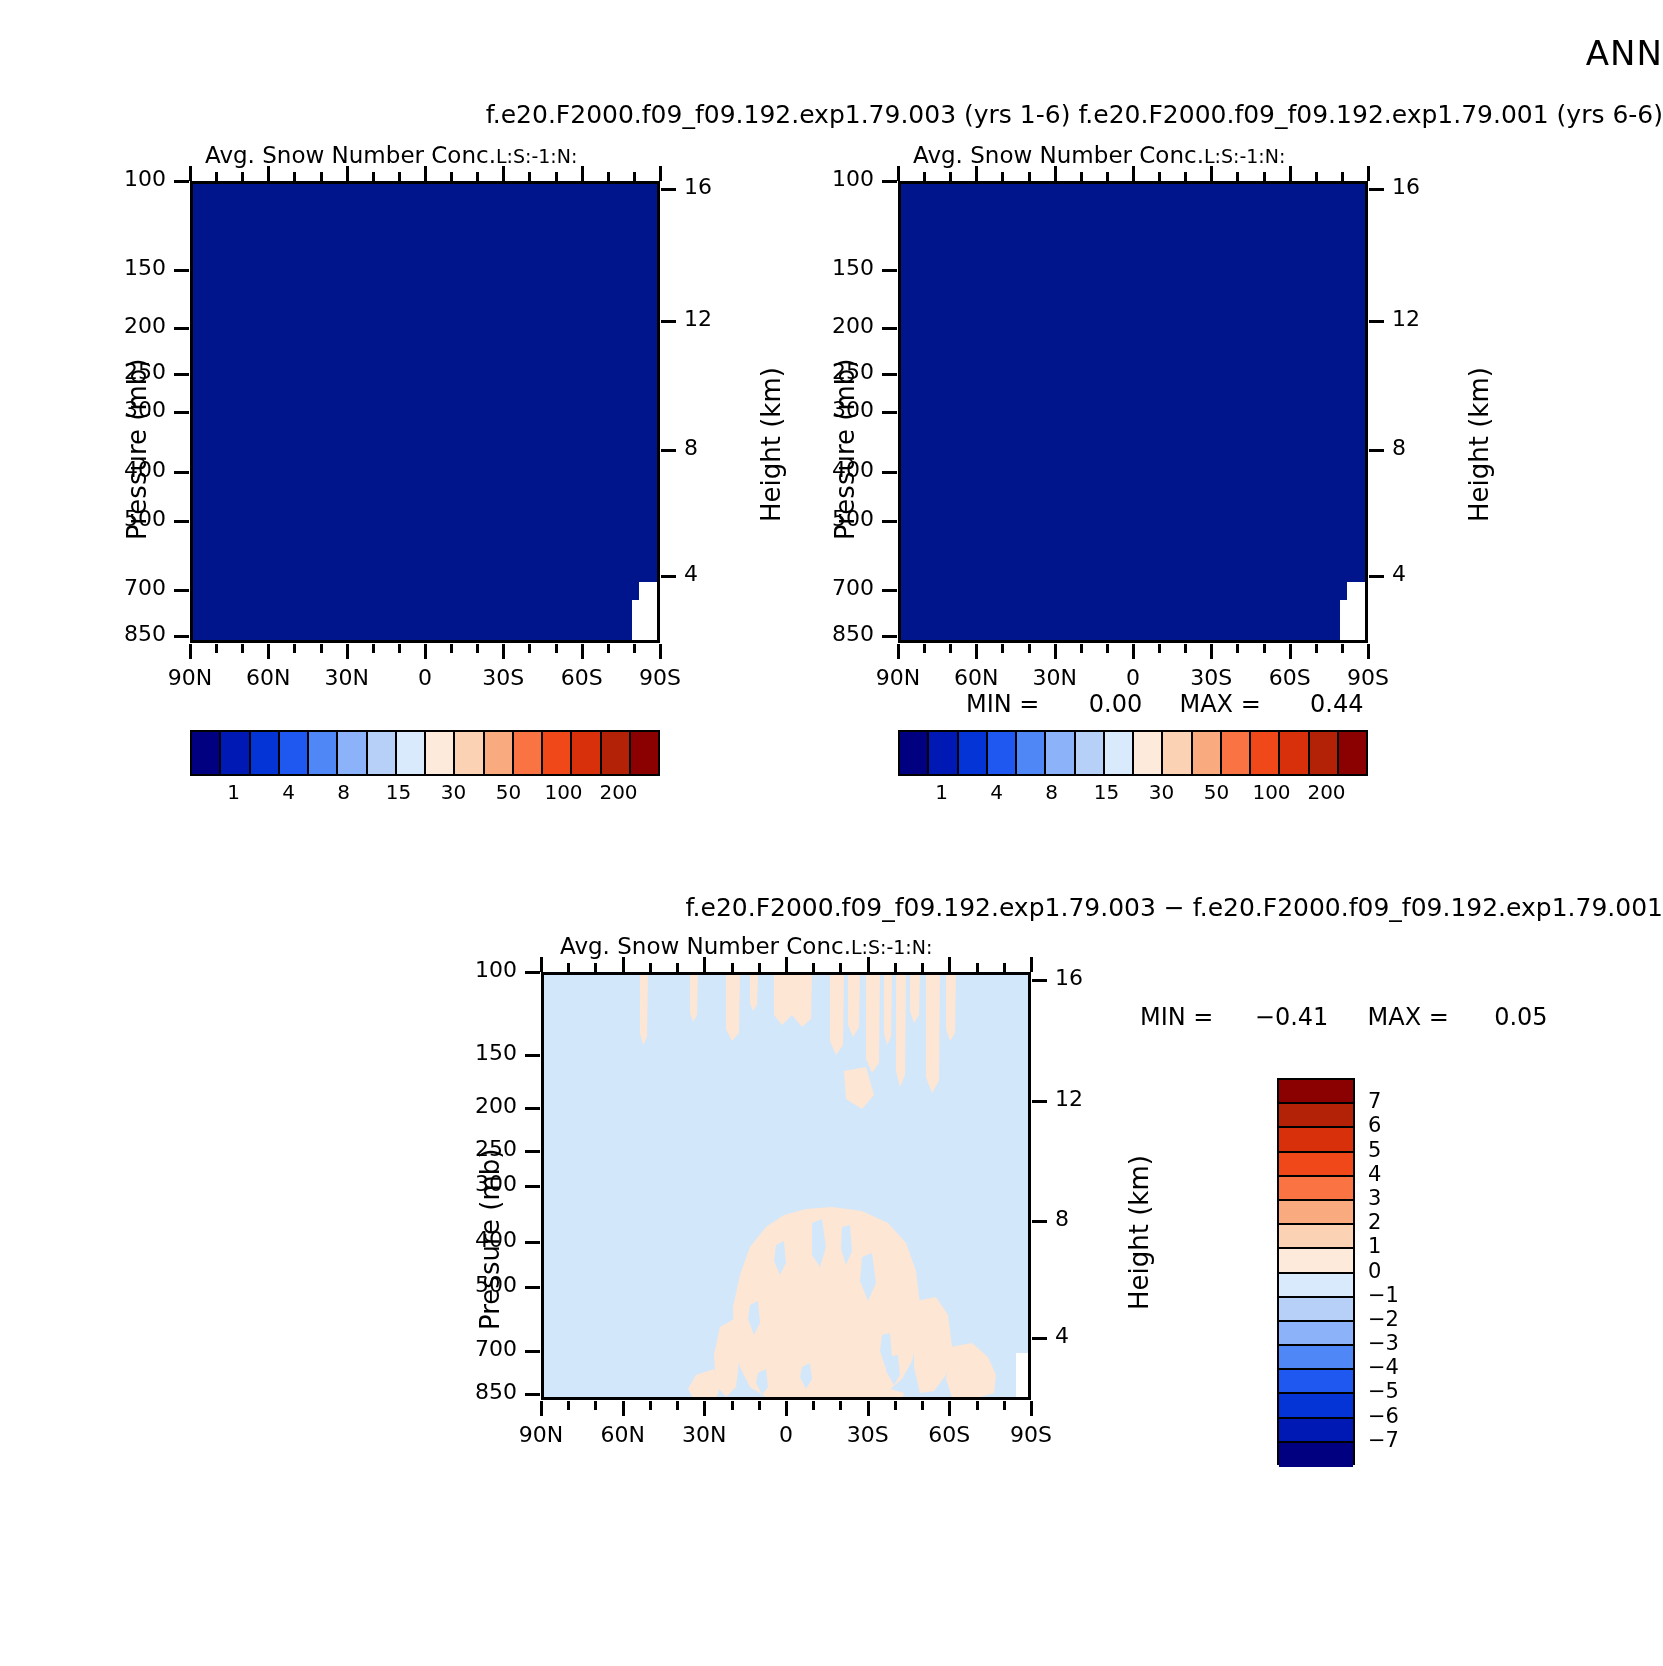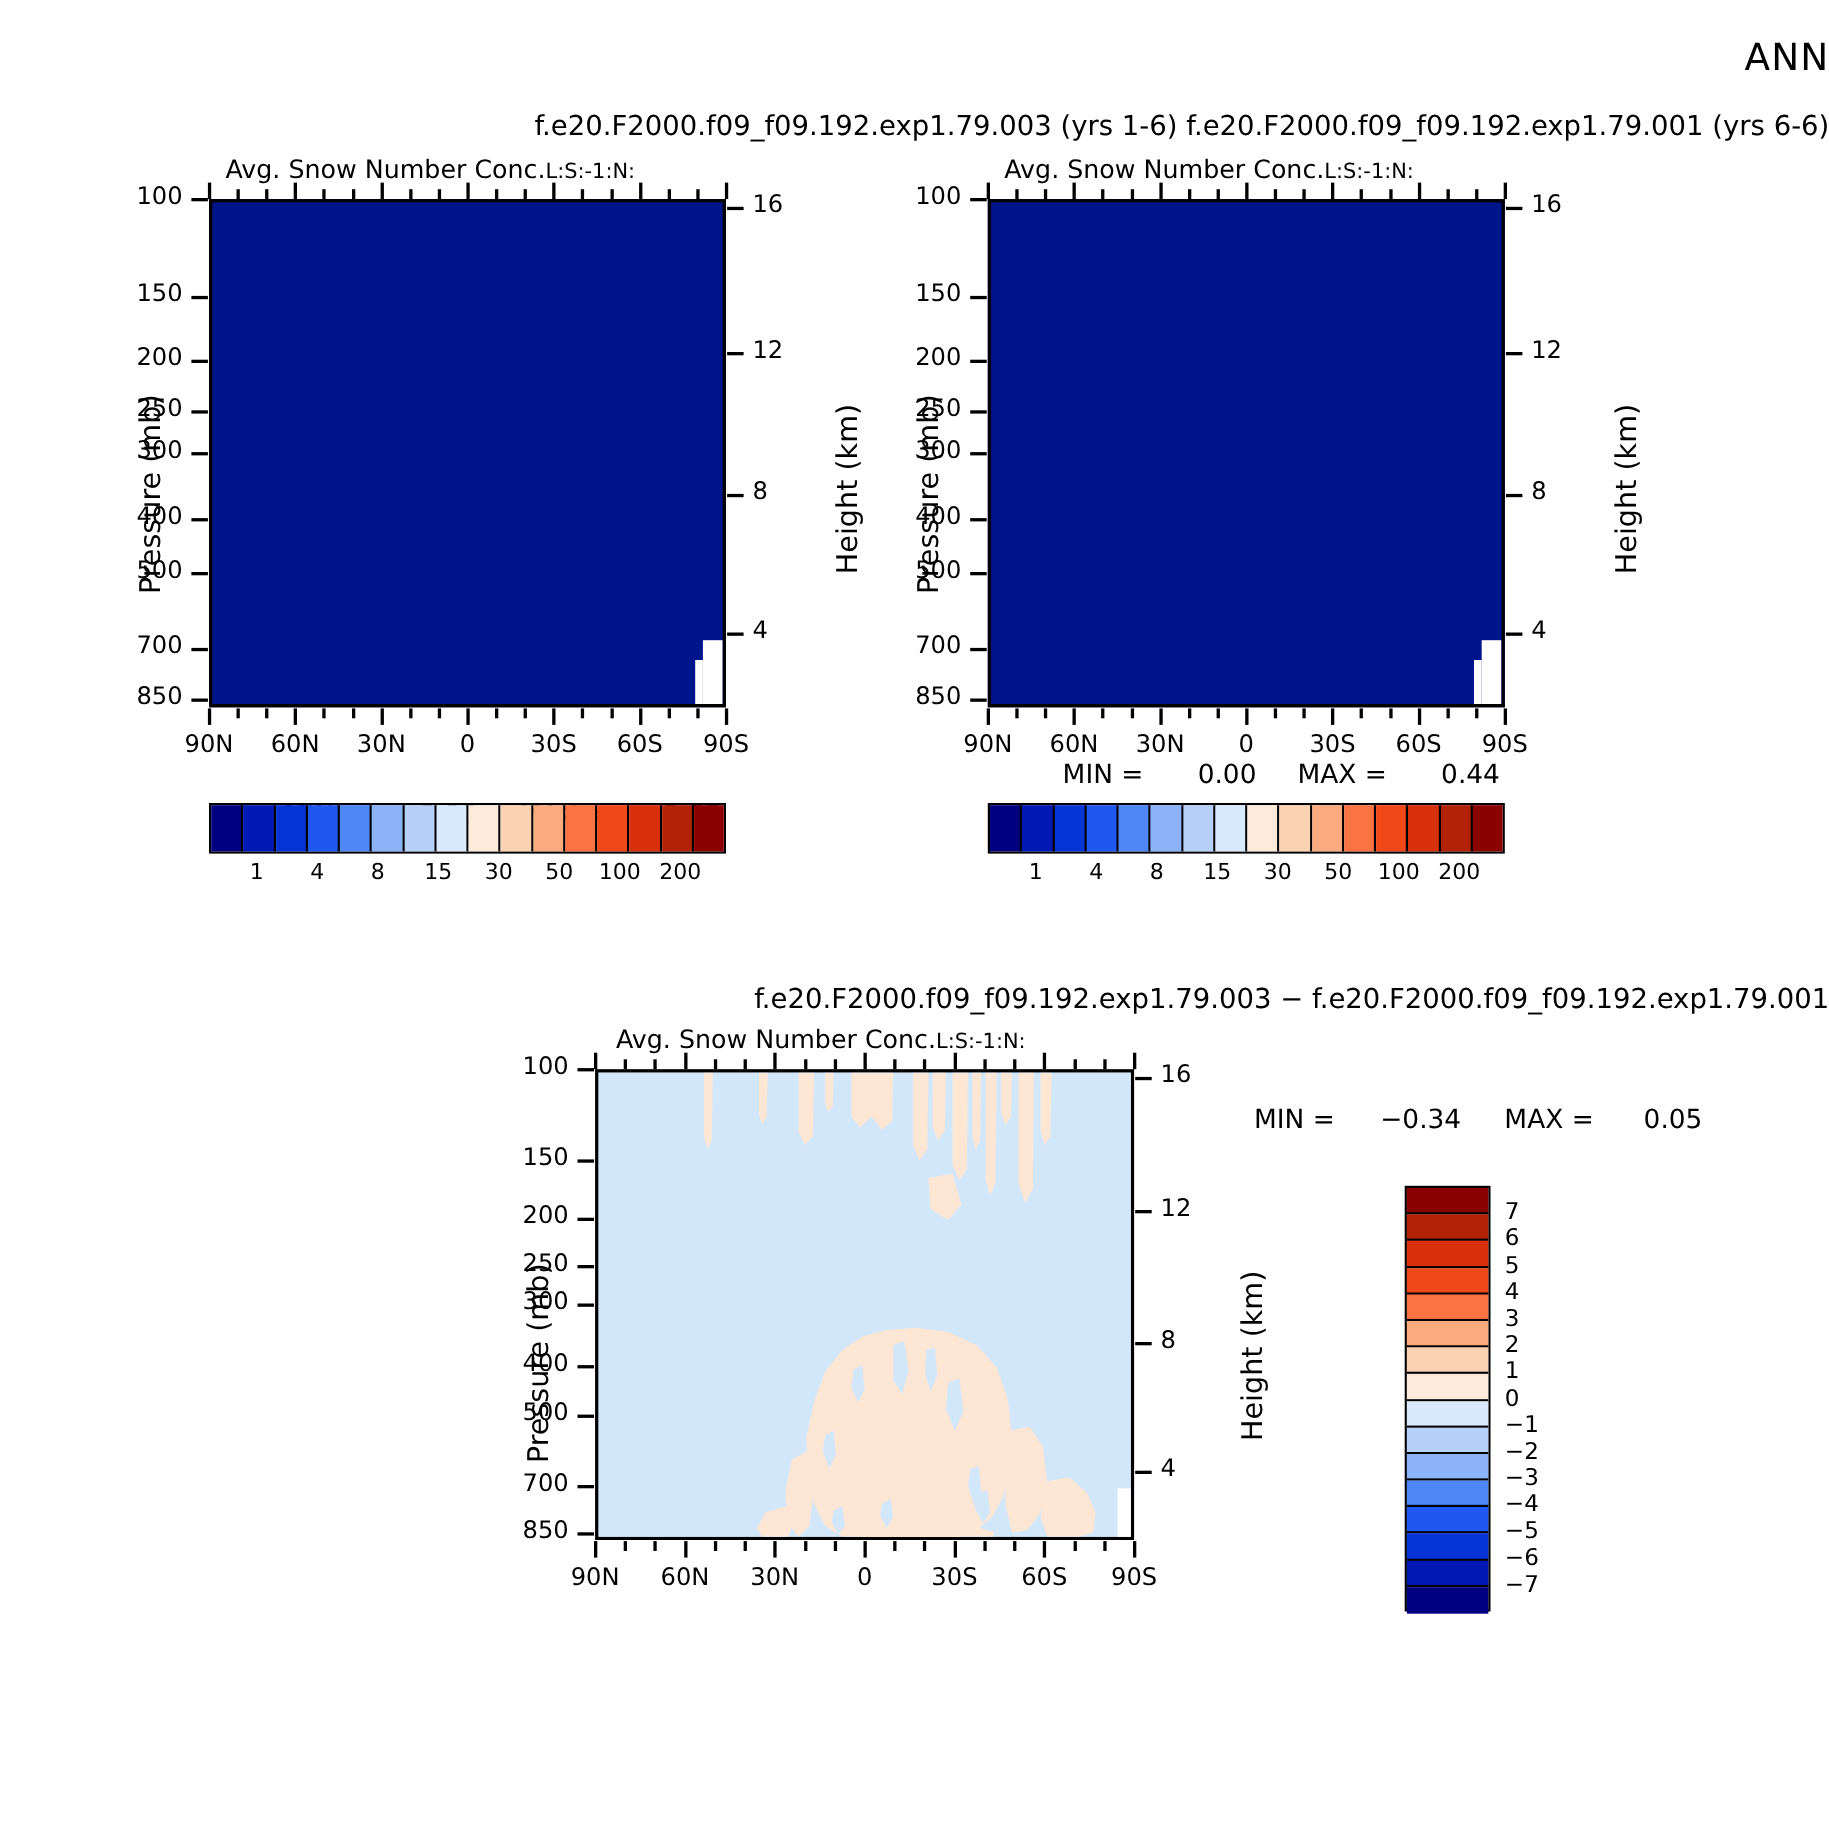--- a/index.html
+++ b/index.html
@@ -525,21 +525,21 @@
     <div class="tick tick-v-minor" style="left: 1002.77px; top: 963px;"></div>
     <div class="tick tick-v-major" style="left: 1030px; top: 957px;"></div>
   </div>
 
 <div class="abs axis-title rot-left" style="left:475px; top:1330px;">Pressure (mb)</div>
 <div class="abs axis-title rot-left" style="left:1124px; top:1310px;">Height (km)</div>
 
 <div class="abs minmax" style="left:1140px; top:1003px;">
   <span>MIN =</span>
   <span style="display:inline-block;width:26px;"></span>
-  <span>−0.34</span>
+  <span>−0.41</span>
   <span style="display:inline-block;width:24px;"></span>
   <span>MAX =</span>
   <span style="display:inline-block;width:30px;"></span>
   <span>0.05</span>
 </div>
 
 <div class="abs" id="diff-legend-box" style="left:1277px; top:1078px; width:78px; height:387px;">
     <div class="vcell" style="background: rgb(139, 0, 0); height: 24.1875px;"></div>
     <div class="vcell" style="background: rgb(179, 33, 7); height: 24.1875px;"></div>
     <div class="vcell" style="background: rgb(216, 48, 10); height: 24.1875px;"></div>

